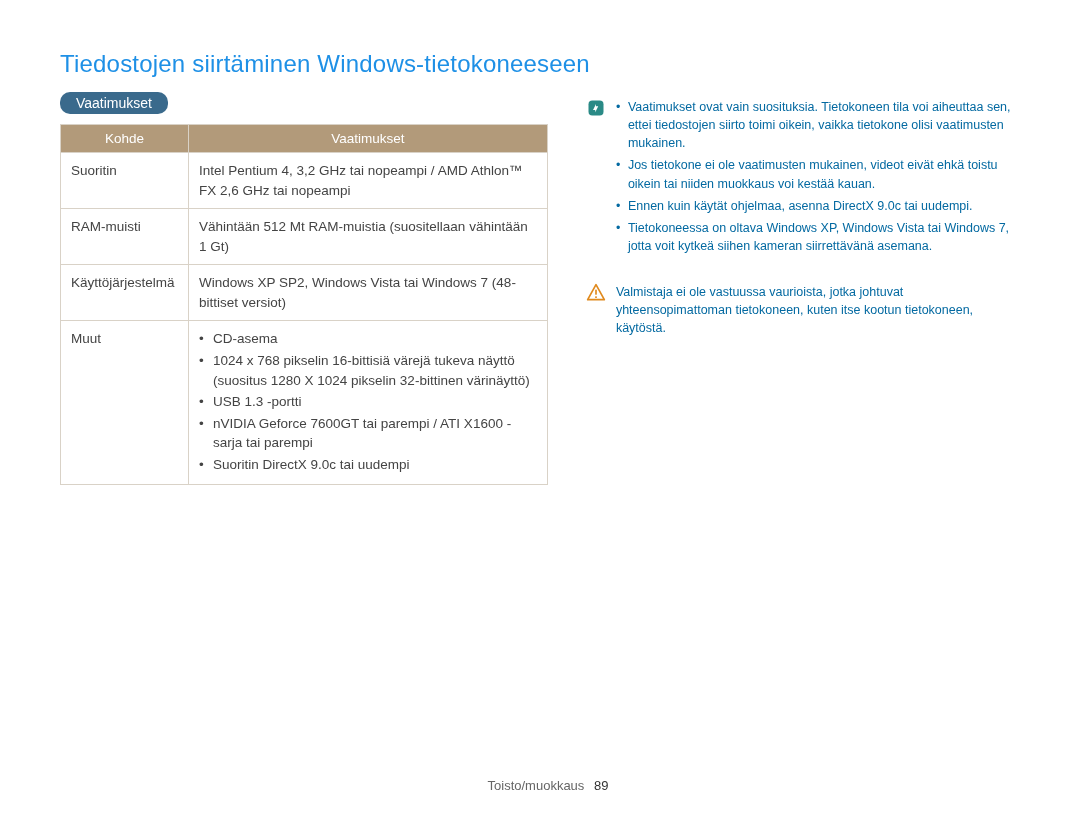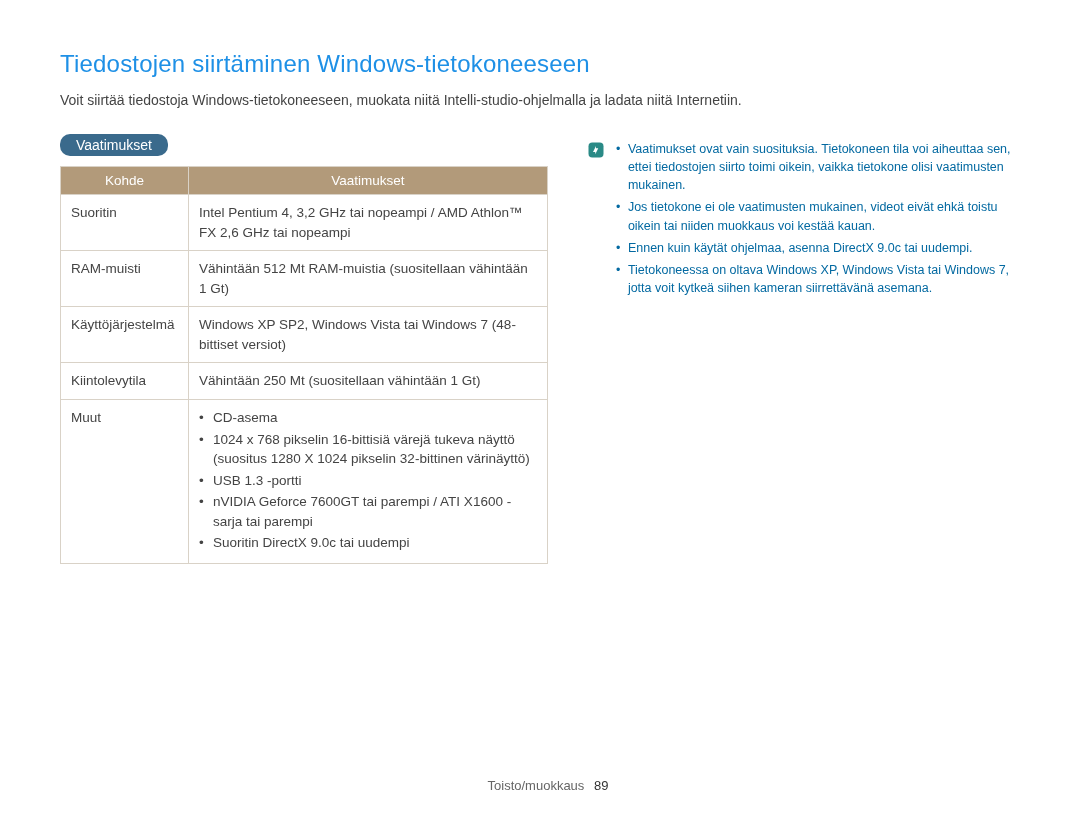--- a/index.html
+++ b/index.html
@@ -41,21 +41,20 @@
 
   .page-footer { position: absolute; bottom: 22px; left: 16px; right: 0; text-align: center; font-size: 13px; color: #666; }
   .page-footer .num { color: #333; margin-left: 6px; }
 </style>
 </head>
 <body>
 
 <div class="page">
 
   <h1 class="title">Tiedostojen siirtäminen Windows-tietokoneeseen</h1>
-  <p class="intro">Voit siirtää tiedostoja Windows-tietokoneeseen, muokata niitä Intelli-studio-ohjelmalla ja ladata niitä Internetiin.</p>
 
   <div class="columns">
 
     <div class="left">
       <span class="pill">Vaatimukset</span>
 
       <table class="req">
         <thead>
           <tr>
             <th>Kohde</th>
@@ -67,24 +66,20 @@
             <td class="key">Suoritin</td>
             <td>Intel Pentium 4, 3,2 GHz tai nopeampi / AMD Athlon™ FX 2,6 GHz tai nopeampi</td>
           </tr>
           <tr>
             <td class="key">RAM-muisti</td>
             <td>Vähintään 512 Mt RAM-muistia (suositellaan vähintään 1 Gt)</td>
           </tr>
           <tr>
             <td class="key">Käyttöjärjestelmä</td>
             <td>Windows XP SP2, Windows Vista tai Windows 7 (48-bittiset versiot)</td>
-          </tr>
-          <tr>
-            <td class="key">Kiintolevytila</td>
-            <td>Vähintään 250 Mt (suositellaan vähintään 1 Gt)</td>
           </tr>
           <tr>
             <td class="key">Muut</td>
             <td>
               <ul>
                 <li>CD-asema</li>
                 <li>1024 x 768 pikselin 16-bittisiä värejä tukeva näyttö (suositus 1280 X 1024 pikselin 32-bittinen värinäyttö)</li>
                 <li>USB 1.3 -portti</li>
                 <li>nVIDIA Geforce 7600GT tai parempi / ATI X1600 -sarja tai parempi</li>
                 <li>Suoritin DirectX 9.0c tai uudempi</li>
@@ -106,20 +101,30 @@
             </svg>
         </div>
         <ul>
           <li>Vaatimukset ovat vain suosituksia. Tietokoneen tila voi aiheuttaa sen, ettei tiedostojen siirto toimi oikein, vaikka tietokone olisi vaatimusten mukainen.</li>
           <li>Jos tietokone ei ole vaatimusten mukainen, videot eivät ehkä toistu oikein tai niiden muokkaus voi kestää kauan.</li>
           <li>Ennen kuin käytät ohjelmaa, asenna DirectX 9.0c tai uudempi.</li>
           <li>Tietokoneessa on oltava Windows XP, Windows Vista tai Windows 7, jotta voit kytkeä siihen kameran siirrettävänä asemana.</li>
         </ul>
       </div>
 
+      <div class="callout">
+        <div class="icon icon-warn">
+          <svg viewBox="0 0 24 24">
+              <path d="M12 2 L22 20 L2 20 Z" fill="none" stroke="#e08a1e" stroke-width="2" stroke-linejoin="round"></path>
+              <rect x="11" y="8" width="2" height="6" fill="#e08a1e"></rect>
+              <rect x="11" y="16" width="2" height="2" fill="#e08a1e"></rect>
+            </svg>
+        </div>
+        <div>Valmistaja ei ole vastuussa vaurioista, jotka johtuvat yhteensopimattoman tietokoneen, kuten itse kootun tietokoneen, käytöstä.</div>
+      </div>
 
     </div>
   </div>
 
   <div class="page-footer">
     <span>Toisto/muokkaus</span>
     <span class="num">89</span>
   </div>
 
 </div>

